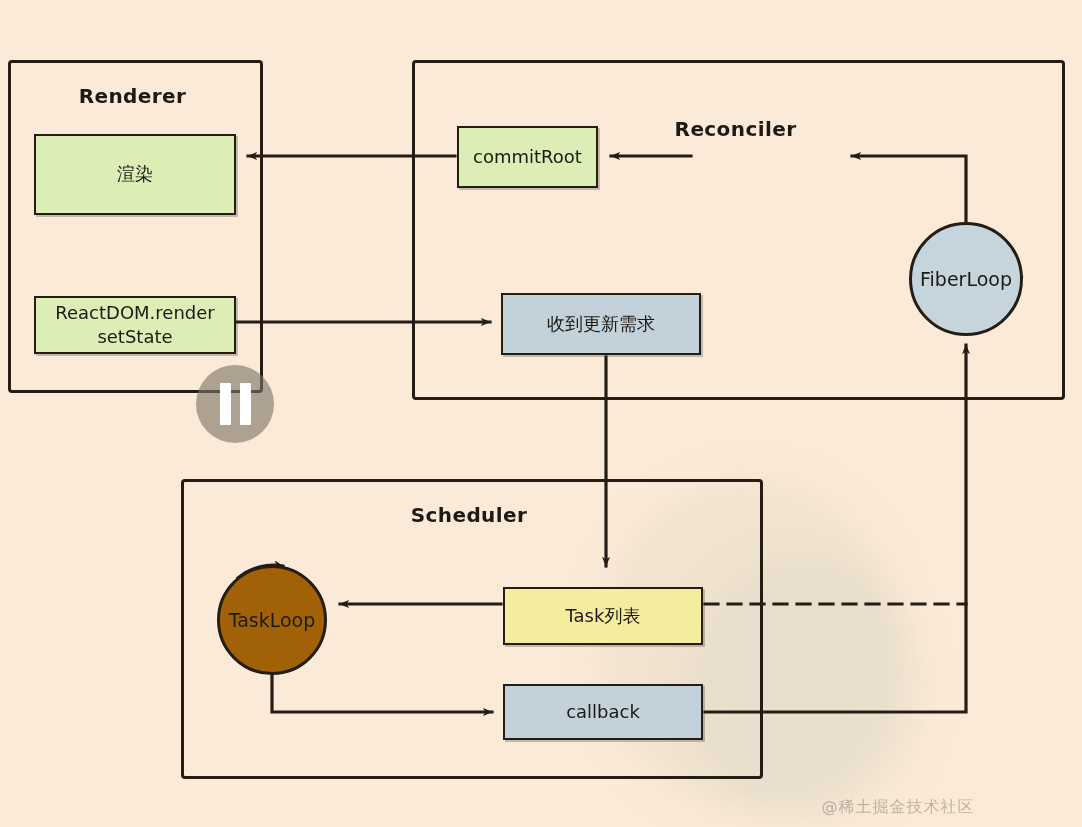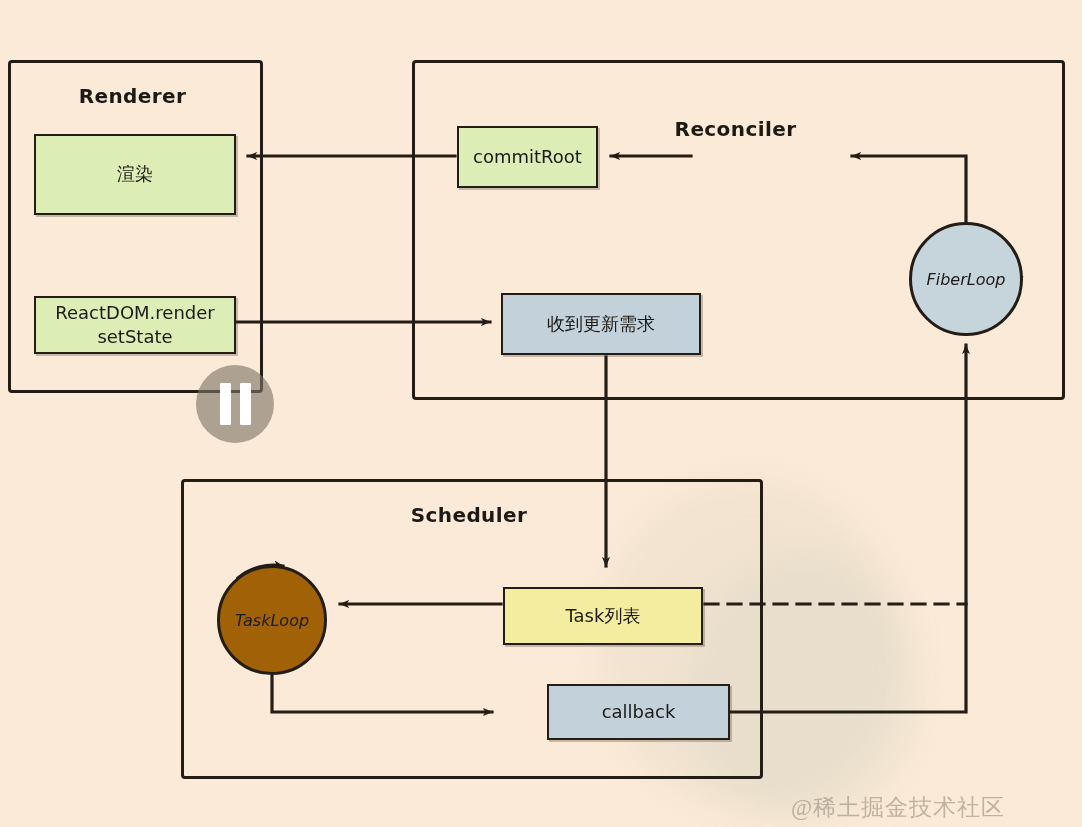--- a/index.html
+++ b/index.html
@@ -47,42 +47,40 @@
   }
   .node.green{background:#dcedb6;}
   .node.gray{background:#c3d2da;}
   .node.yellow{background:#f4eda0;}
 
   .circle-node{
     position:absolute;
     border:3px solid #241d16;
     border-radius:50%;
     display:flex;align-items:center;justify-content:center;
-    color:#1d1a15;font-size:16px;
+    color:#1d1a15;font-size:19px;
     box-sizing:border-box;
-    font-style:italic;
   }
   .circle-node.gray{background:#c6d4dc;}
   .circle-node.yellow{background:#a16207;}
 
   .pause-overlay{
     position:absolute;
     border-radius:50%;
     background:rgba(124,116,104,.62);
     display:flex;align-items:center;justify-content:center;gap:9px;
   }
   .pause-bar{width:11px;height:42px;background:#fff;border-radius:1px;}
 
   .watermark{
     position:absolute;
     color:rgba(120,110,95,.45);
-    font-size:23px;
+    font-size:16px;
     letter-spacing:1px;
     white-space:nowrap;
-    font-family:Liberation Serif, serif;
   }
 </style>
 </head>
 <body>
 
 <div id="stage">
 
   <div class="bg-blob b1"></div>
   <div class="bg-blob b2"></div>
 
@@ -130,21 +128,21 @@
   <div class="node green" id="n-render" style="left: 34px; top: 134px; width: 202px; height: 81px;">渲染</div>
   <div class="node green" id="n-reactdom" style="left: 34px; top: 296px; width: 202px; height: 58px;">
       <div>ReactDOM.render</div>
       <div>setState</div>
     </div>
   <div class="node green" id="n-commitroot" style="left: 457px; top: 126px; width: 141px; height: 62px;">commitRoot</div>
   <div class="node gray" id="n-updatecontainer" style="left: 501px; top: 293px; width: 200px; height: 62px;">
       <div>收到更新需求</div>
     </div>
   <div class="node yellow" id="n-tasklist" style="left: 503px; top: 575px; width: 200px; height: 58px; margin-top: 12px;">Task列表</div>
-  <div class="node gray" id="n-callback" style="left: 503px; top: 684px; width: 183px; height: 56px; margin-left: 44px;">callback</div>
+  <div class="node gray" id="n-callback" style="left: 503px; top: 684px; width: 200px; height: 56px;">callback</div>
 
   <div class="circle-node gray" id="c-fiberloop" style="left: 909px; top: 222px; width: 114px; height: 114px;">FiberLoop</div>
   <div class="circle-node yellow" id="c-taskloop" style="left: 217px; top: 565px; width: 110px; height: 110px;">TaskLoop</div>
 
   <div class="pause-overlay" id="pause-btn" style="left: 196px; top: 365px; width: 78px; height: 78px;">
     <span class="pause-bar"></span>
     <span class="pause-bar"></span>
   </div>
 
   <div class="watermark" id="wm" style="left: 898px; top: 807px; transform: translate(-50%, -50%);">@稀土掘金技术社区</div>

